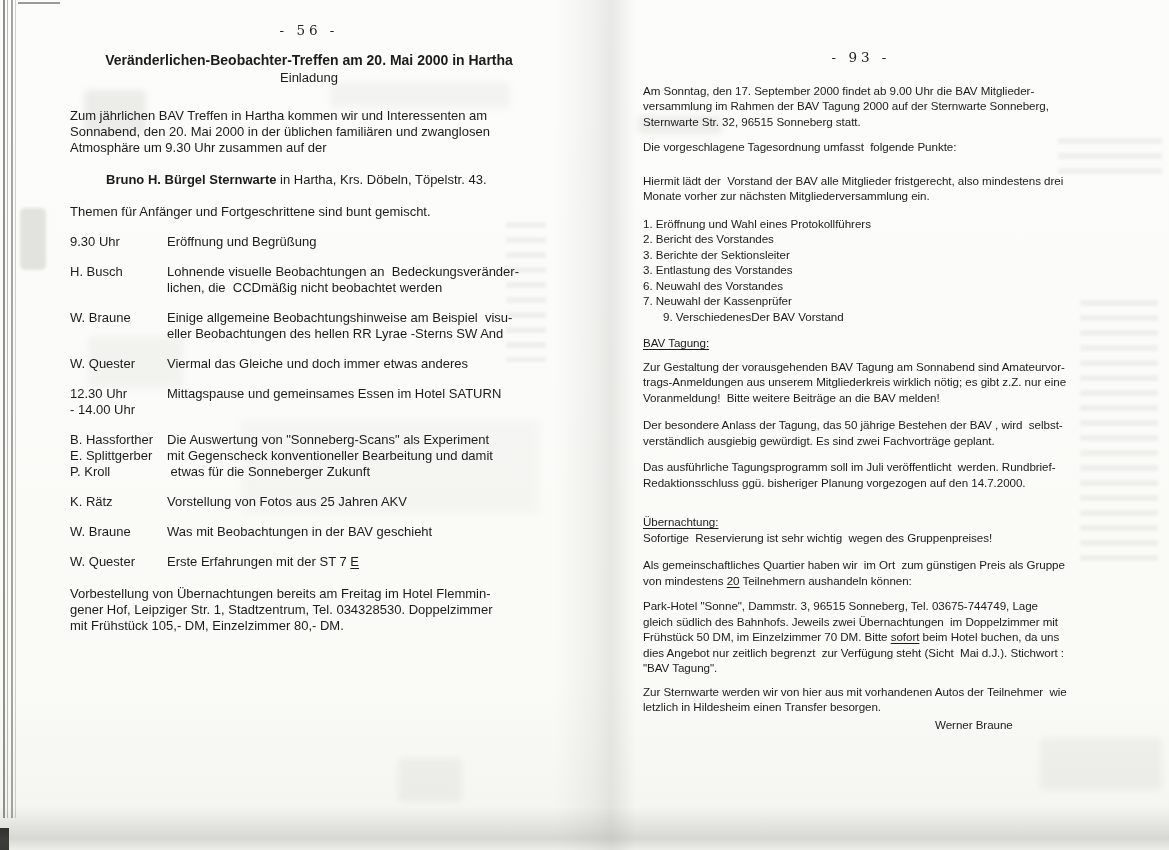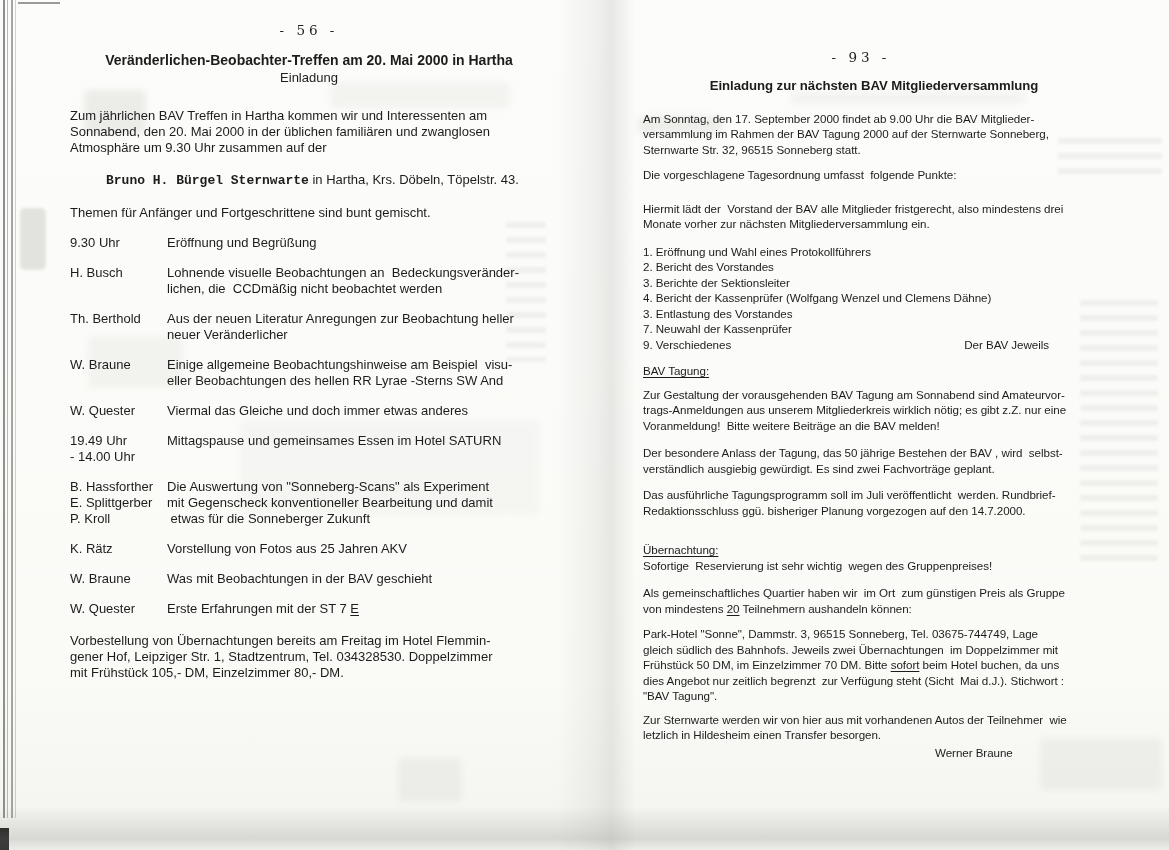--- a/index.html
+++ b/index.html
@@ -42,35 +42,35 @@
   
   .page{position:absolute;}
   .page-left{left:70px;top:22px;width:478px;font-size:13px;line-height:16px;}
   .page-right{left:643px;top:42px;width:484px;font-size:11.6px;line-height:15.5px;letter-spacing:-.05px;}
   .pagenum{font-family:"DejaVu Serif", serif;font-size:13.5px;letter-spacing:4px;text-align:center;color:#222;}
   .page-right .pagenum{margin-right:48px;margin-top:8px;}
   .title{font-weight:bold;text-align:center;font-size:14px;line-height:17px;margin-top:14px;}
   .page-right .title{font-size:13.2px;margin-top:11px;padding-right:22px;}
   .subtitle{text-align:center;line-height:17px;}
   .pre{white-space:pre;}
-  .b{font-weight:bold;font-family:Liberation Mono, monospace;}
+  .b{font-weight:bold;}
   .u{text-decoration:underline;text-underline-offset:2px;}
   .intro{margin-top:22px;}
   .venue{margin-top:16px;margin-left:36px;}
   .themes{margin-top:16px;}
   .sched{margin-top:2px;}
   .srow{display:grid;grid-template-columns:97px 1fr;margin-top:14px;}
   .footer-note{margin-top:16px;}
   
   .rp1{margin-top:17px;}
   .rp2{margin-top:18px;}
   .rp3{margin-top:10px;}
   .agenda{margin-top:12px;}
   .agenda-line{white-space:pre;}
-  .agenda-last{display:flex;justify-content:space-between;}
+  .agenda-last{display:flex;justify-content:flex-start;margin-left:20px;}
   .signoff{padding-right:78px;}
   .tagung-h{margin-top:11px;}
   .tp1{margin-top:8px;}
   .tp2{margin-top:12px;}
   .tp3{margin-top:11px;}
   .uber-h{margin-top:24px;}
   .quartier{margin-top:12px;}
   .hotel{margin-top:10px;}
   .transfer{margin-top:8px;}
   .signature{margin-top:2px;padding-left:292px;}
@@ -118,35 +118,30 @@
       <div class="srow">
         <div class="pre">9.30 Uhr</div>
         <div class="pre">Eröffnung und Begrüßung</div>
       </div>
       <div class="srow">
         <div class="pre">H. Busch</div>
         <div class="pre">Lohnende visuelle Beobachtungen an  Bedeckungsveränder-
 lichen, die  CCDmäßig nicht beobachtet werden</div>
       </div>
       <div class="srow">
-        <div class="pre">Th. Berthold</div>
-        <div class="pre">Aus der neuen Literatur Anregungen zur Beobachtung heller
-neuer Veränderlicher</div>
-      </div>
-      <div class="srow">
         <div class="pre">W. Braune</div>
         <div class="pre">Einige allgemeine Beobachtungshinweise am Beispiel  visu-
 eller Beobachtungen des hellen RR Lyrae -Sterns SW And</div>
       </div>
       <div class="srow">
         <div class="pre">W. Quester</div>
         <div class="pre">Viermal das Gleiche und doch immer etwas anderes</div>
       </div>
       <div class="srow">
-        <div class="pre">19.49 Uhr
+        <div class="pre">12.30 Uhr
 - 14.00 Uhr</div>
         <div class="pre">Mittagspause und gemeinsames Essen im Hotel SATURN</div>
       </div>
       <div class="srow">
         <div class="pre">B. Hassforther
 E. Splittgerber
 P. Kroll</div>
         <div class="pre">Die Auswertung von "Sonneberg-Scans" als Experiment
 mit Gegenscheck konventioneller Bearbeitung und damit
  etwas für die Sonneberger Zukunft</div>
@@ -165,39 +160,38 @@
       </div>
     </div>
 
     <div class="pre footer-note">Vorbestellung von Übernachtungen bereits am Freitag im Hotel Flemmin-
 gener Hof, Leipziger Str. 1, Stadtzentrum, Tel. 034328530. Doppelzimmer
 mit Frühstück 105,- DM, Einzelzimmer 80,- DM.</div>
   </div>
 
   <div class="page page-right">
     <div class="pagenum">- 93 -</div>
-    <div class="title">Einladung zur nächsten BAV Mitgliederversammlung</div>
 
     <div class="pre rp1">Am Sonntag, den 17. September 2000 findet ab 9.00 Uhr die BAV Mitglieder-
 versammlung im Rahmen der BAV Tagung 2000 auf der Sternwarte Sonneberg,
 Sternwarte Str. 32, 96515 Sonneberg statt.</div>
     <div class="pre rp3">Die vorgeschlagene Tagesordnung umfasst  folgende Punkte:</div>
     <div class="pre rp2">Hiermit lädt der  Vorstand der BAV alle Mitglieder fristgerecht, also mindestens drei
 Monate vorher zur nächsten Mitgliederversammlung ein.</div>
 
     <div class="agenda">
       <div class="agenda-line">1. Eröffnung und Wahl eines Protokollführers</div>
       <div class="agenda-line">2. Bericht des Vorstandes</div>
       <div class="agenda-line">3. Berichte der Sektionsleiter</div>
-      <div class="agenda-line">4. Bericht der Kassenprüfer (Wolfgang Wenzel und Clemens Dähne)</div>
       <div class="agenda-line">3. Entlastung des Vorstandes</div>
+      <div class="agenda-line">6. Neuwahl des Vorstandes</div>
       <div class="agenda-line">7. Neuwahl der Kassenprüfer</div>
       <div class="agenda-line agenda-last">
         <span>9. Verschiedenes</span>
-        <span class="signoff">Der BAV Jeweils</span>
+        <span class="signoff">Der BAV Vorstand</span>
       </div>
     </div>
 
     <div class="u tagung-h">BAV Tagung:</div>
     <div class="pre tp1">Zur Gestaltung der vorausgehenden BAV Tagung am Sonnabend sind Amateurvor-
 trags-Anmeldungen aus unserem Mitgliederkreis wirklich nötig; es gibt z.Z. nur eine
 Voranmeldung!  Bitte weitere Beiträge an die BAV melden!</div>
     <div class="pre tp2">Der besondere Anlass der Tagung, das 50 jährige Bestehen der BAV , wird  selbst-
 verständlich ausgiebig gewürdigt. Es sind zwei Fachvorträge geplant.</div>
     <div class="pre tp3">Das ausführliche Tagungsprogramm soll im Juli veröffentlicht  werden. Rundbrief-

